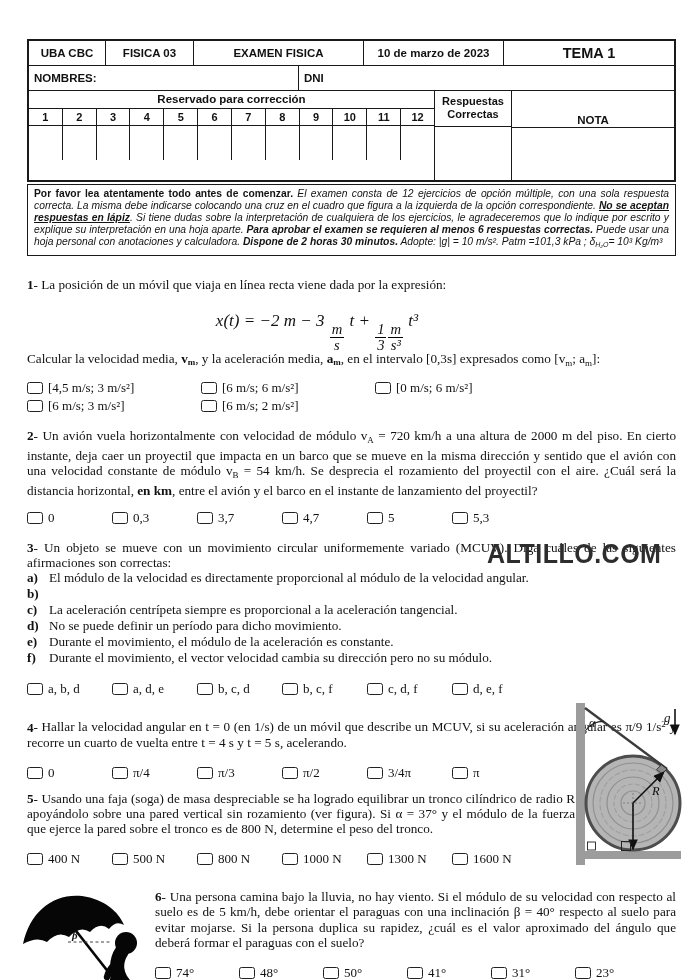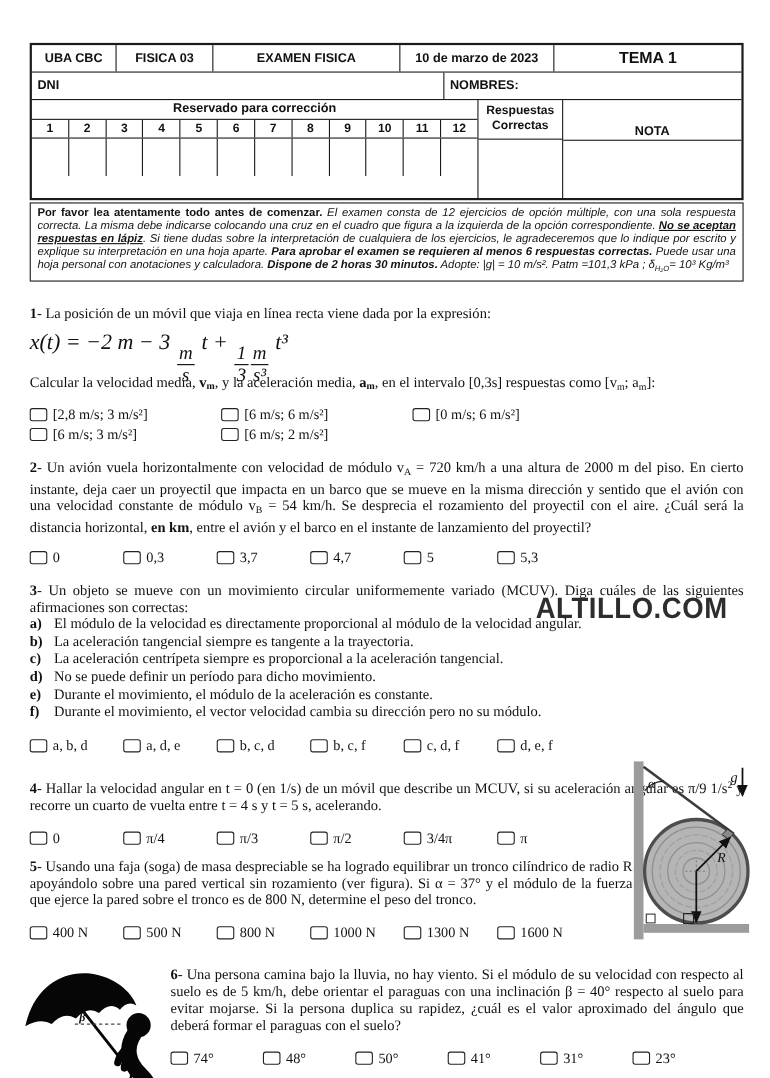--- a/index.html
+++ b/index.html
@@ -44,21 +44,21 @@
   .u{text-decoration:underline;}
   .sub{font-size:68%;vertical-align:-0.28em;}
   .sup{font-size:68%;vertical-align:0.5em;}
   .frac{display:inline-flex;flex-direction:column;align-items:center;line-height:1.05;
         font-size:86%;vertical-align:-0.55em;margin:0 1px;}
   .fn{border-bottom:1px solid #000;padding:0 2px;}
   .fd{padding:0 1px;}
   
   .para{font-size:13.2px;line-height:15.4px;text-align:justify;}
   .oneline{text-align:left;}
-  .formula{width:580px;font-style:italic;font-size:20px;margin-top:8px;height:34px;}
+  .formula{width:580px;text-align:center;font-style:italic;font-size:17px;margin-top:19px;height:34px;}
   .itm{display:flex;font-size:13.2px;line-height:16px;}
   .itm .lt{font-weight:bold;width:22px;flex:none;}
   
   .og{display:grid;font-size:13px;}
   .g3{grid-template-columns:repeat(3,174px);row-gap:2px;}
   .g6{grid-template-columns:85px 85px 85px 85px 85px 85px;}
   .g6b{grid-template-columns:84px 84px 84px 84px 84px 84px;}
   .opt{display:flex;align-items:center;white-space:nowrap;}
   .cb{width:14px;height:10px;border:1.3px solid #222;border-radius:2.5px;margin-right:5px;flex:none;background:#fff;}
   
@@ -78,22 +78,22 @@
 
   <div class="ht">
     <div class="ht-row r1">
       <div class="hc cen" style="width:77px">UBA CBC</div>
       <div class="hc cen" style="width:88px">FISICA 03</div>
       <div class="hc cen" style="width:170px">EXAMEN FISICA</div>
       <div class="hc cen" style="width:140px">10 de marzo de 2023</div>
       <div class="hc cen tema" style="flex:1">TEMA 1</div>
     </div>
     <div class="ht-row r2">
+      <div class="hc lft" style="width:270px">NOMBRES:</div>
       <div class="hc lft" style="flex:1">DNI</div>
-      <div class="hc lft" style="width:270px">NOMBRES:</div>
     </div>
     <div class="grid3">
       <div class="colA">
         <div class="reservado">Reservado para corrección</div>
         <div class="numrow">
           <div class="nc">1</div>
           <div class="nc">2</div>
           <div class="nc">3</div>
           <div class="nc">4</div>
           <div class="nc">5</div>
@@ -140,25 +140,25 @@
   <div class="formula"><span>x(t) = −2 m − 3 </span><span class="frac">
         <span class="fn">m</span>
         <span class="fd">s</span>
       </span><span> t + </span><span class="frac">
         <span class="fn">1</span>
         <span class="fd">3</span>
       </span><span class="frac">
         <span class="fn">m</span>
         <span class="fd">s³</span>
       </span><span> t³</span></div>
-  <div class="para oneline" style="margin-top:6px"><span>Calcular la velocidad media, </span><span class="b">v</span><span class="b sub">m</span><span>, y la aceleración media, </span><span class="b">a</span><span class="b sub">m</span><span>, en el intervalo [0,3s] respuestas como [v</span><span class="sub">m</span><span>; a</span><span class="sub">m</span><span>]:</span></div>
+  <div class="para oneline" style="margin-top:6px"><span>Calcular la velocidad media, </span><span class="b">v</span><span class="b sub">m</span><span>, y la aceleración media, </span><span class="b">a</span><span class="b sub">m</span><span>, en el intervalo [0,3s] expresados como [v</span><span class="sub">m</span><span>; a</span><span class="sub">m</span><span>]:</span></div>
   <div class="og g3" style="margin-top:9px">
     <div class="opt">
         <span class="cb"></span>
-        <span>[2,8 m/s; 3 m/s²]</span>
+        <span>[4,5 m/s; 3 m/s²]</span>
       </div>
     <div class="opt">
         <span class="cb"></span>
         <span>[6 m/s; 6 m/s²]</span>
       </div>
     <div class="opt">
         <span class="cb"></span>
         <span>[0 m/s; 6 m/s²]</span>
       </div>
     <div class="opt">
@@ -200,21 +200,20 @@
   </div>
 
   <div class="para" style="margin-top:14px"><span class="b">3</span><span>- Un objeto se mueve con  un movimiento circular uniformemente variado (MCUV). Diga cuáles de las siguientes afirmaciones son correctas:</span></div>
   <div>
     <div class="itm">
         <span class="lt">a)</span>
         <span>El módulo de la velocidad es directamente proporcional al módulo de la velocidad angular.</span>
       </div>
     <div class="itm">
         <span class="lt">b)</span>
-        <span>La aceleración tangencial siempre es tangente a la trayectoria.</span>
       </div>
     <div class="itm">
         <span class="lt">c)</span>
         <span>La aceleración centrípeta siempre es proporcional a la aceleración tangencial.</span>
       </div>
     <div class="itm">
         <span class="lt">d)</span>
         <span>No se puede definir un período para dicho movimiento.</span>
       </div>
     <div class="itm">

